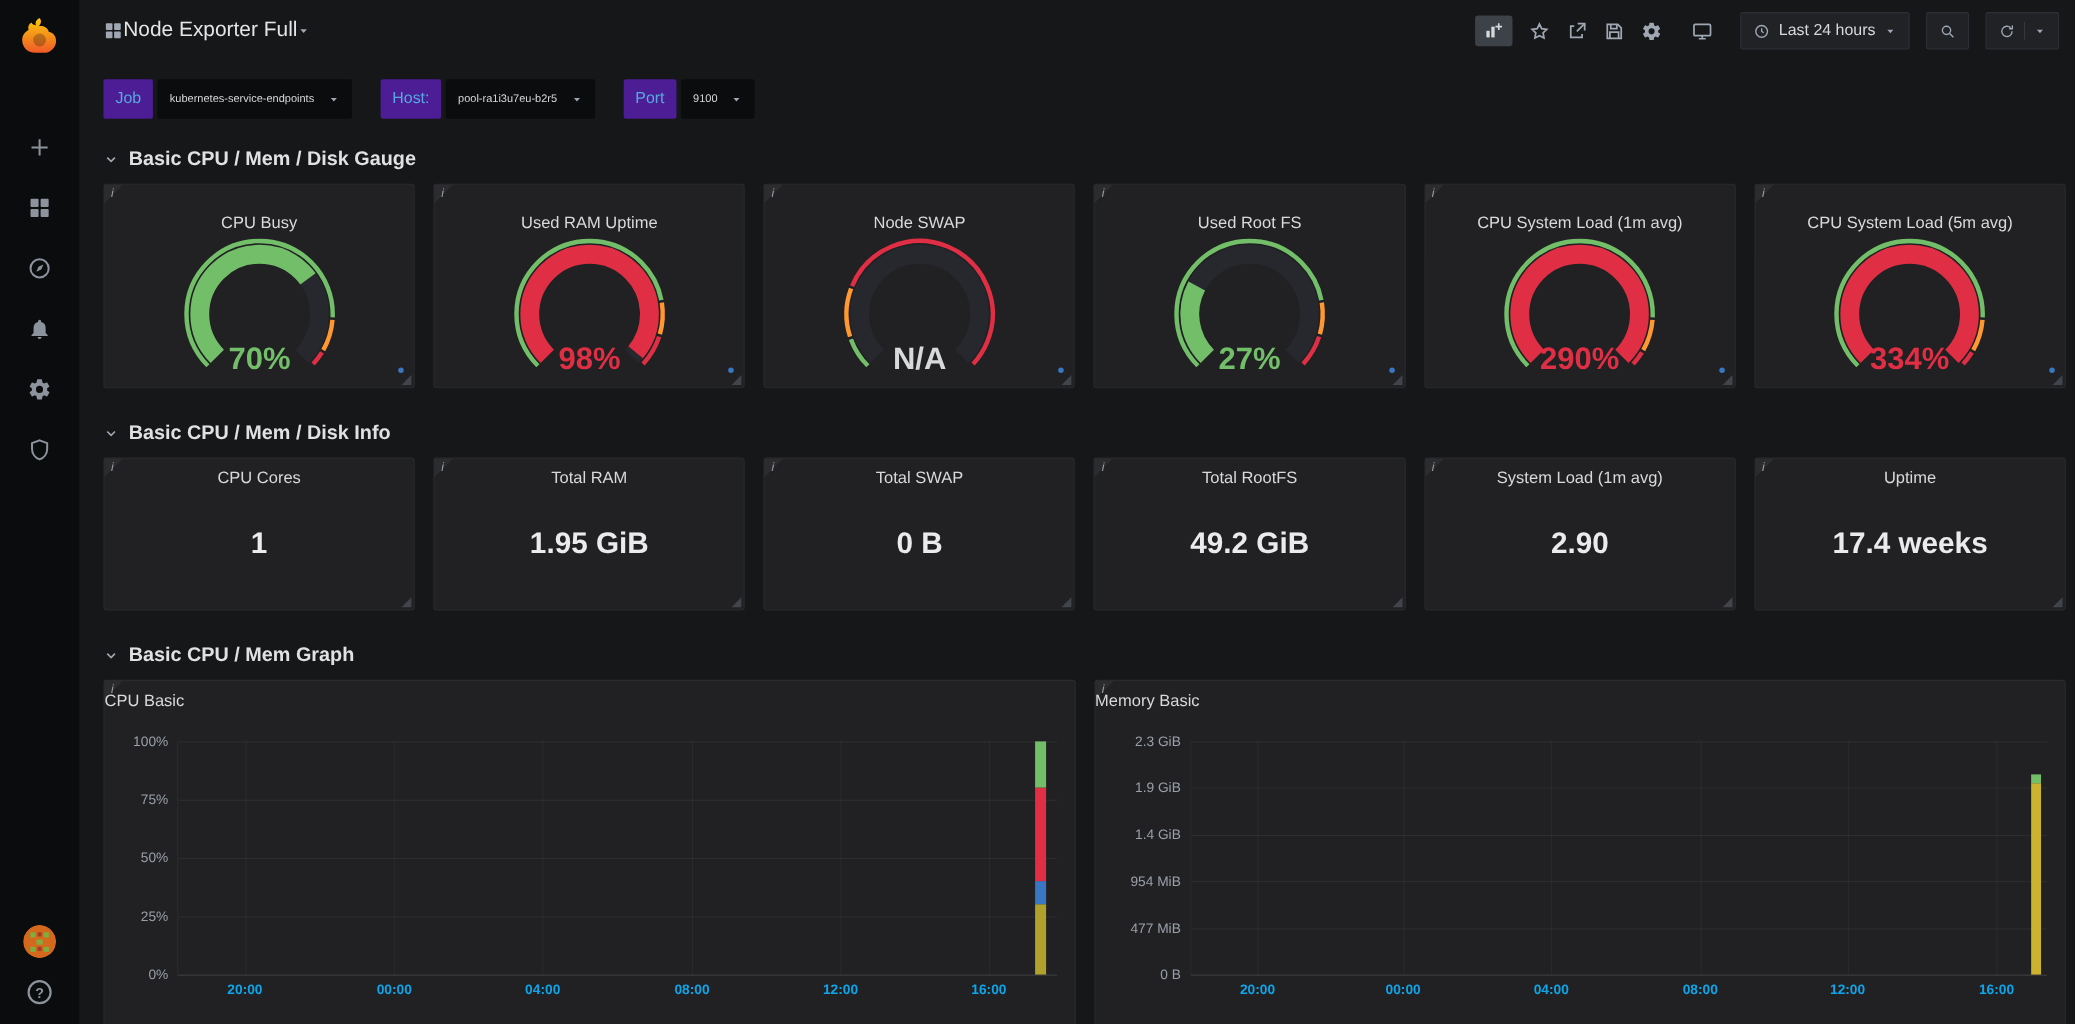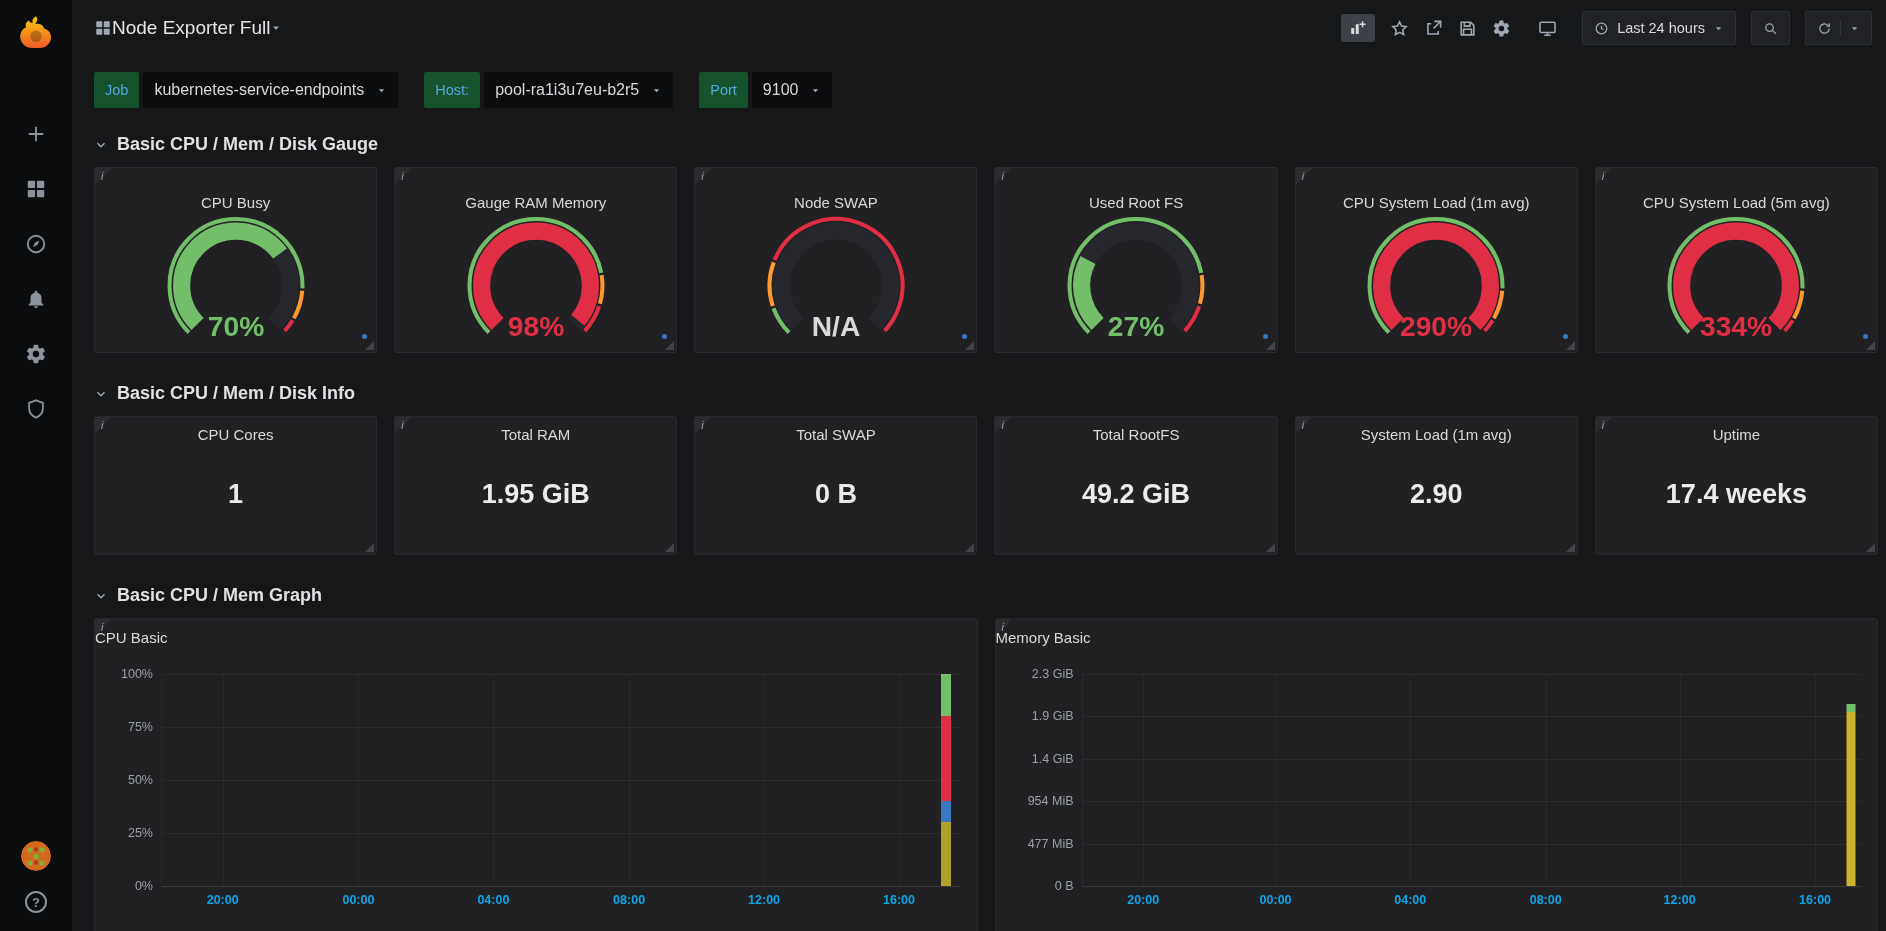--- a/index.html
+++ b/index.html
@@ -33,24 +33,24 @@
   .add-panel-btn svg { width:20px; height:18px; }
   .tv { margin-left:12px; margin-right:10px; }
   .btn-dark { display:flex; align-items:center; gap:8px; background:#202226; border:1px solid #2c3036;
     border-radius:2px; height:34px; padding:0 11px; color:#d8d9da; font-size:14.5px; cursor:pointer; }
   .btn-dark .mini-icon { width:15px; height:15px; color:#9fa7b3; }
   .vdivider { width:1px; height:16px; background:#34373c; }
 
   
   .var-row { height:56px; flex:0 0 auto; display:flex; align-items:flex-start; gap:26px; padding:16px 0 0 22px; }
   .var-chip { display:flex; height:36px; }
-  .var-label { background:#14532d; color:#56a9e0; display:flex; align-items:center;
+  .var-label { background:#4c1d95; color:#56a9e0; display:flex; align-items:center;
     padding:0 11px; font-size:14.5px; border-radius:2px; margin-right:4px; }
   .var-value { background:#0b0c0e; color:#d8d9da; display:flex; align-items:center; gap:12px;
-    padding:0 11px; font-size:16px; border-radius:2px; cursor:pointer; }
+    padding:0 11px; font-size:10px; border-radius:2px; cursor:pointer; }
   .vcaret { width:11px; height:11px; color:#9fa7b3; }
 
   
   .content { flex:1; overflow:hidden; }
   .row-head { display:flex; align-items:center; gap:9px; padding:22px 0 12px 22px; cursor:pointer; }
   .row-head.later { padding-top:30px; }
   .chev { width:14px; height:14px; color:#9fa7b3; }
   .row-title { font-size:18px; font-weight:700; color:#e0e1e3; }
   .grid6 { display:grid; grid-template-columns:repeat(6,1fr); gap:17px; padding:0 8px 0 22px; }
   .grid2 { display:grid; grid-template-columns:repeat(2,1fr); gap:17px; padding:0 8px 0 22px; }
@@ -312,21 +312,21 @@
               <circle cx="90" cy="74" r="66" fill="none" stroke="#ff9830" stroke-width="4" pathLength="360" stroke-dasharray="24.999999999999993 360" transform="rotate(364.5 90 74)"></circle>
               <circle cx="90" cy="74" r="66" fill="none" stroke="#e02f44" stroke-width="4" pathLength="360" stroke-dasharray="11.500000000000012 360" transform="rotate(391.5 90 74)"></circle>
               <circle cx="90" cy="74" r="54" fill="none" stroke="#73bf69" stroke-width="17" pathLength="360" stroke-dasharray="189 360" transform="rotate(135 90 74)"></circle>
               <text x="90" y="124" text-anchor="middle" font-size="28" font-weight="700" fill="#73bf69">70%</text>
             </svg>
             <span class="corner-dot"></span>
           </div>
           <div class="panel gauge-panel">
             <div class="info-corner">i</div>
             <span class="resize-handle"></span>
-            <div class="panel-title">Gauge RAM Memory</div>
+            <div class="panel-title">Used RAM Uptime</div>
             <svg viewBox="0 0 180 140" width="190" height="146">
               <circle cx="90" cy="74" r="54" fill="none" stroke="#26282e" stroke-width="17" pathLength="360" stroke-dasharray="270 360" transform="rotate(135 90 74)"></circle>
               <circle cx="90" cy="74" r="66" fill="none" stroke="#73bf69" stroke-width="4" pathLength="360" stroke-dasharray="214 360" transform="rotate(135 90 74)"></circle>
               <circle cx="90" cy="74" r="66" fill="none" stroke="#ff9830" stroke-width="4" pathLength="360" stroke-dasharray="24.999999999999993 360" transform="rotate(351 90 74)"></circle>
               <circle cx="90" cy="74" r="66" fill="none" stroke="#e02f44" stroke-width="4" pathLength="360" stroke-dasharray="24.999999999999993 360" transform="rotate(378 90 74)"></circle>
               <circle cx="90" cy="74" r="54" fill="none" stroke="#e02f44" stroke-width="17" pathLength="360" stroke-dasharray="264.6 360" transform="rotate(135 90 74)"></circle>
               <text x="90" y="124" text-anchor="middle" font-size="28" font-weight="700" fill="#e02f44">98%</text>
             </svg>
             <span class="corner-dot"></span>
           </div>

